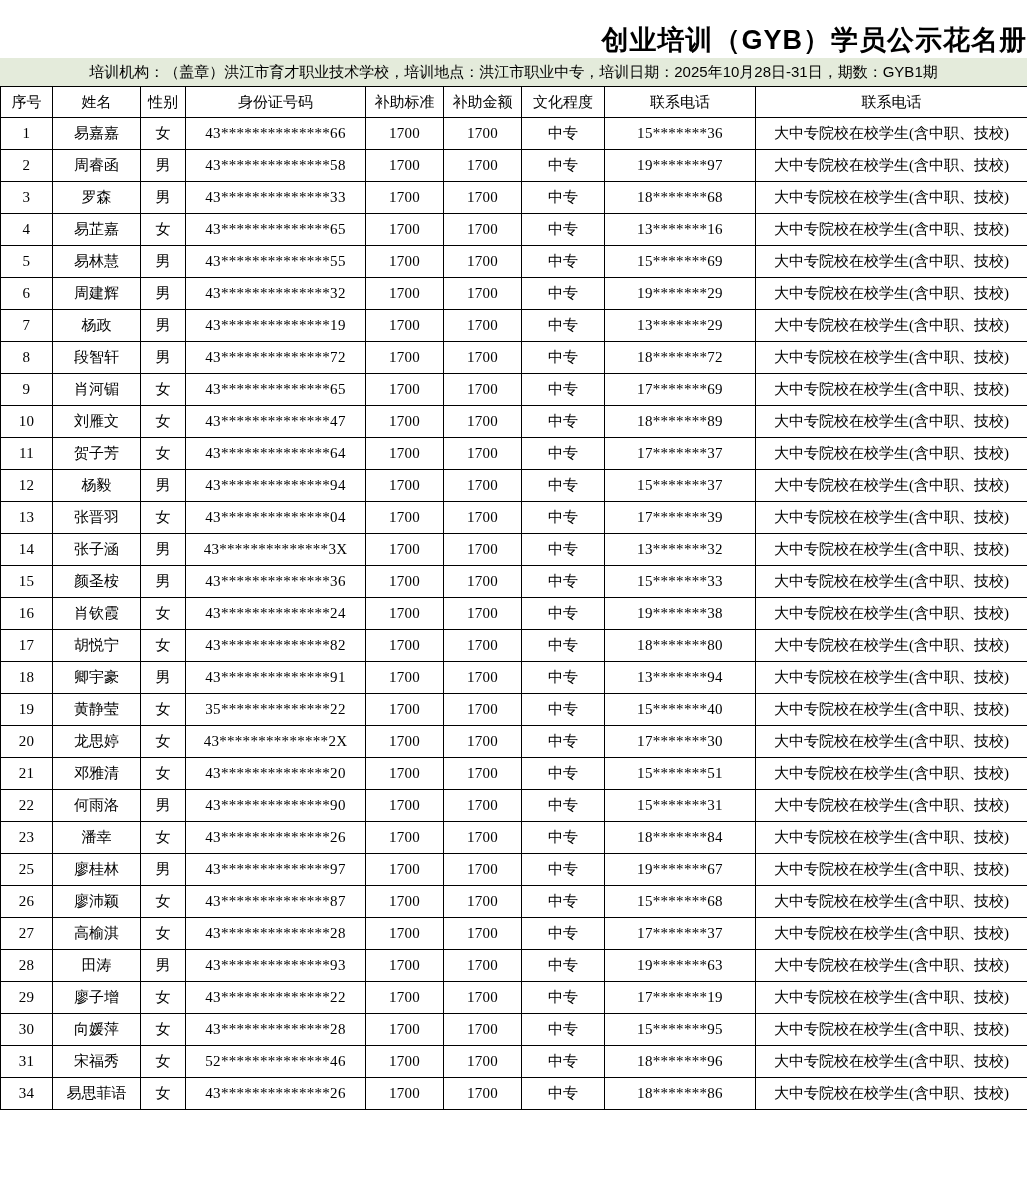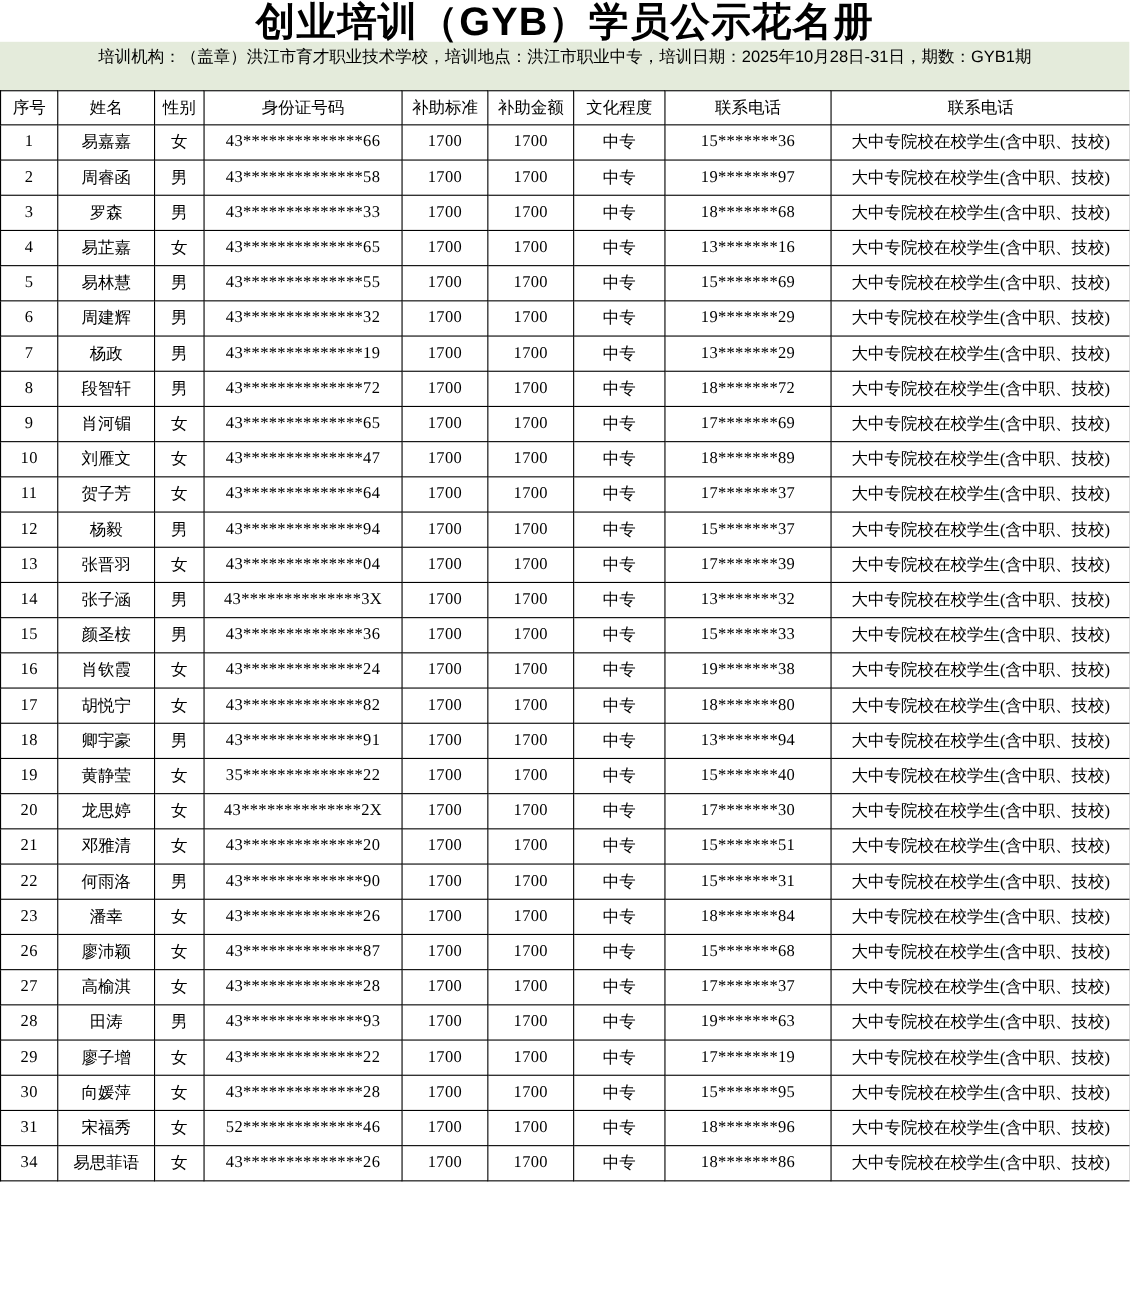--- a/index.html
+++ b/index.html
@@ -7,28 +7,29 @@
   body { font-family: "Liberation Serif", "DejaVu Serif", serif; color: #000; }
   .page {
     width: 1027px;
     height: 1185px;
     background: #ffffff;
     overflow: hidden;
   }
   .title {
     height: 38px;
     line-height: 40px;
-    text-align: center;
-    font-size: 36px;
+    text-align: right;
+    font-size: 27px;
     font-weight: bold;
     font-family: "Liberation Sans", "DejaVu Sans", sans-serif;
     letter-spacing: 1px;
+    margin-top: 20px;
   }
   .subtitle {
-    height: 44px;
+    height: 28px;
     line-height: 28px;
     text-align: center;
     font-size: 15px;
     background: #e4ebdb;
     font-family: "Liberation Sans", "DejaVu Sans", sans-serif;
   }
   table.roster {
     width: 1027px;
     border-collapse: collapse;
     table-layout: fixed;
@@ -330,20 +331,31 @@
           <td class="c-name">潘幸</td>
           <td class="c-gender">女</td>
           <td class="c-id">43**************26</td>
           <td class="c-num">1700</td>
           <td class="c-num">1700</td>
           <td class="c-edu">中专</td>
           <td class="c-phone">18*******84</td>
           <td class="c-cat">大中专院校在校学生(含中职、技校)</td>
         </tr>
         <tr>
+          <td class="c-seq">25</td>
+          <td class="c-name">廖桂林</td>
+          <td class="c-gender">男</td>
+          <td class="c-id">43**************97</td>
+          <td class="c-num">1700</td>
+          <td class="c-num">1700</td>
+          <td class="c-edu">中专</td>
+          <td class="c-phone">19*******67</td>
+          <td class="c-cat">大中专院校在校学生(含中职、技校)</td>
+        </tr>
+        <tr>
           <td class="c-seq">26</td>
           <td class="c-name">廖沛颖</td>
           <td class="c-gender">女</td>
           <td class="c-id">43**************87</td>
           <td class="c-num">1700</td>
           <td class="c-num">1700</td>
           <td class="c-edu">中专</td>
           <td class="c-phone">15*******68</td>
           <td class="c-cat">大中专院校在校学生(含中职、技校)</td>
         </tr>

